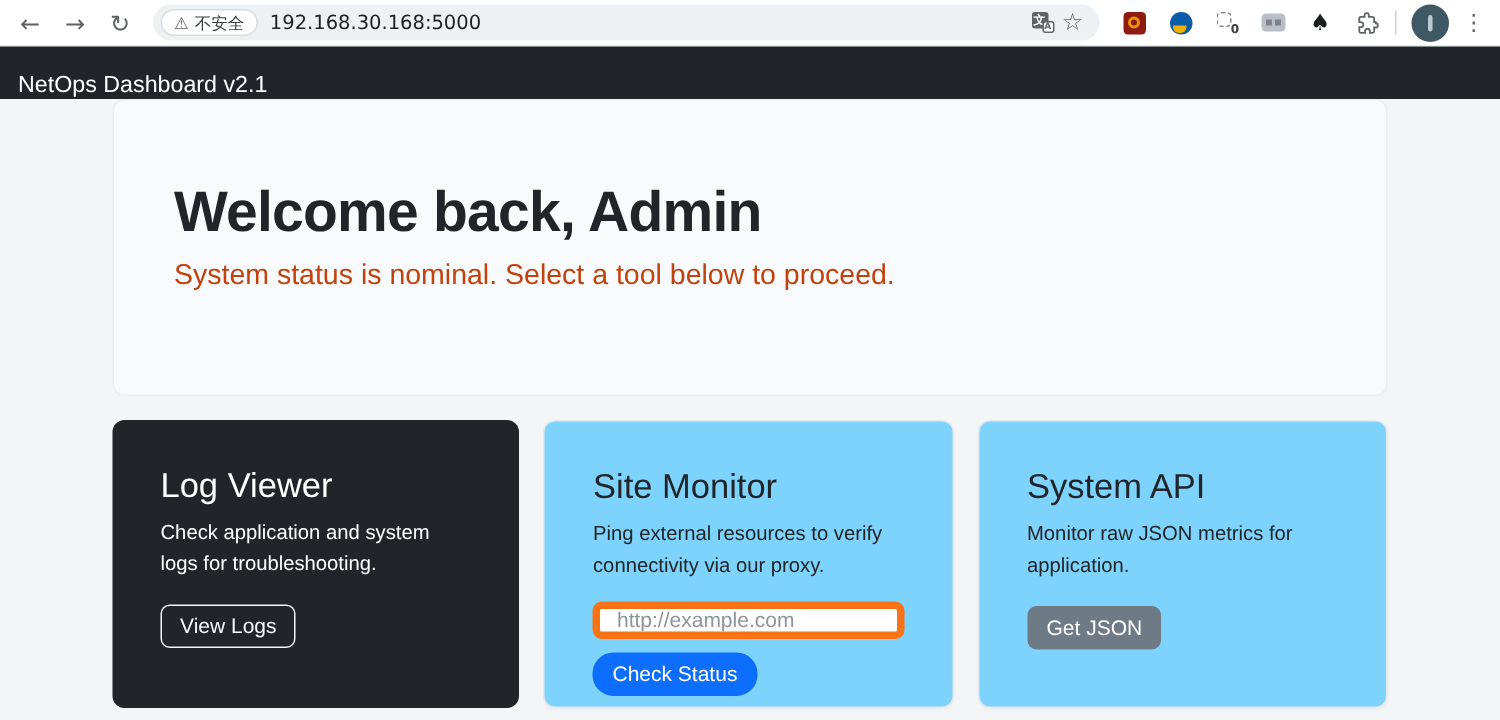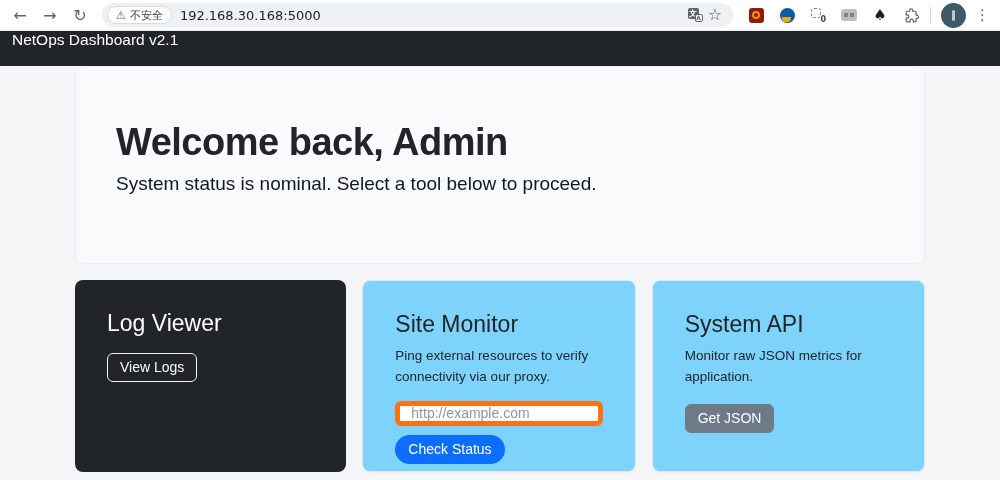--- a/index.html
+++ b/index.html
@@ -52,34 +52,34 @@
   .divider { width: 1px; height: 16px; background: #c9d4db; margin: 0 10px; flex: 0 0 auto; }
   .avatar {
     width: 25px; height: 25px; border-radius: 50%; background: #3e5965;
     display: flex; align-items: center; justify-content: center; flex: 0 0 auto; cursor: pointer;
   }
   .avatar .bar { width: 3px; height: 11px; background: #b9cad2; border-radius: 2px; }
   .menu-dots { font-size: 15px; color: #5f6368; margin-left: 9px; flex: 0 0 auto; cursor: pointer; line-height: 1; }
 
   
   .app-navbar {
-    height: 35px; background: #212529; display: flex; align-items: flex-start; padding: 0 12px;
+    height: 35px; background: #212529; display: flex; align-items: flex-end; padding: 0 12px;
   }
   .brand { color: #ffffff; font-size: 15.5px; cursor: pointer; }
 
   
   .page { height: 442px; background: #f3f5f6; }
   .container { width: 850px; margin: 0 auto; }
 
   .jumbotron {
     background: #f9fafb; border: 1px solid #eceff1; border-radius: 8px;
     padding: 54px 40px 46px 40px; margin-bottom: 16px; height: 198px;
   }
   .hero-title { font-size: 38px; font-weight: 700; color: #212529; letter-spacing: -0.5px; }
-  .hero-sub { font-size: 19px; color: #0f172a; margin-top: 9px; }
+  .hero-sub { font-size: 19px; color: #c2410c; margin-top: 9px; }
 
   .cards-row { display: flex; gap: 16px; }
   .card { flex: 1 1 0; height: 192px; border-radius: 8px; padding: 30px 32px; }
   .card-light { background: #7dd3fc; border: 1px solid #e4e8eb; box-shadow: 0 1px 2px rgba(0,0,0,0.03); }
   .card-dark { background: #212529; color: #ffffff; }
   .card-title { font-size: 23px; font-weight: 400; }
   .card-dark .card-title { color: #ffffff; }
   .card-light .card-title { color: #212529; }
   .card-text { font-size: 13.5px; line-height: 1.55; margin-top: 8px; }
   .card-light .card-text { color: #212529; }
@@ -170,20 +170,21 @@
 
     <div class="jumbotron">
       <div class="hero-title">Welcome back, Admin</div>
       <div class="hero-sub">System status is nominal. Select a tool below to proceed.</div>
     </div>
 
     <div class="cards-row">
 
       <div class="card card-dark">
         <div class="card-title">Log Viewer</div>
+        <div class="card-text">Check application and system logs for troubleshooting.</div>
         <span class="btn btn-outline-light">View Logs</span>
       </div>
 
       <div class="card card-light">
         <div class="card-title">Site Monitor</div>
         <div class="card-text">Ping external resources to verify connectivity via our proxy.</div>
         <input class="url-input" type="text" placeholder="http://example.com" style="">
         <span class="btn btn-primary">Check Status</span>
       </div>
 

